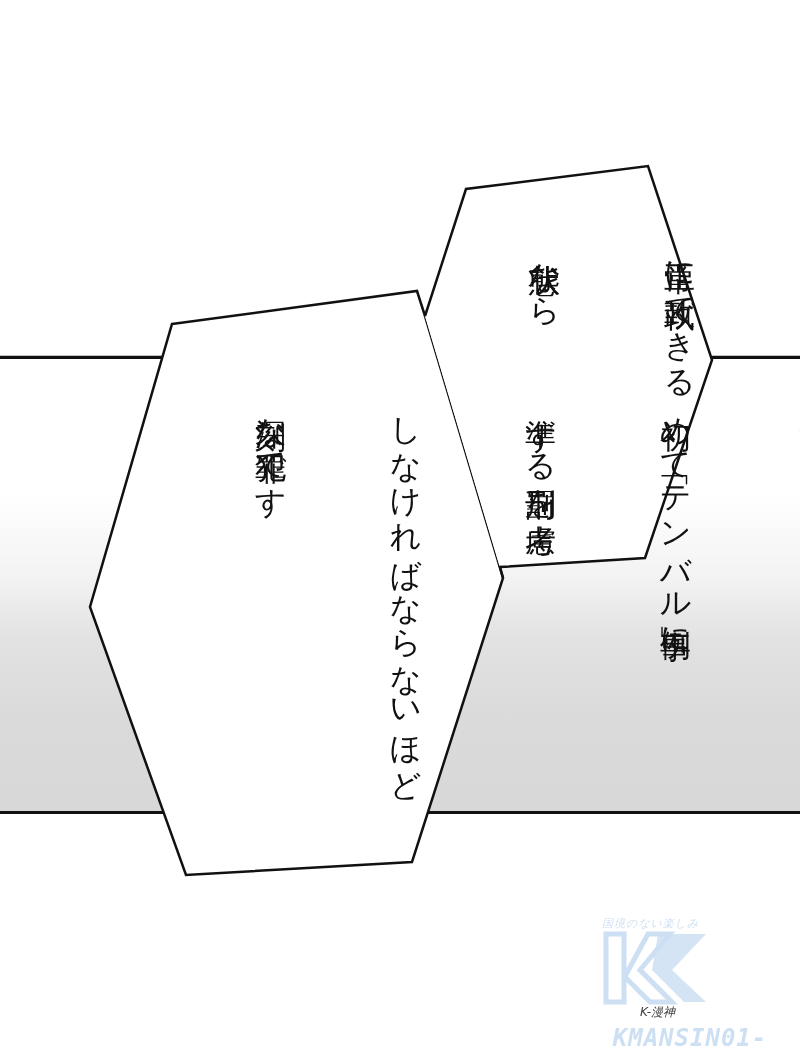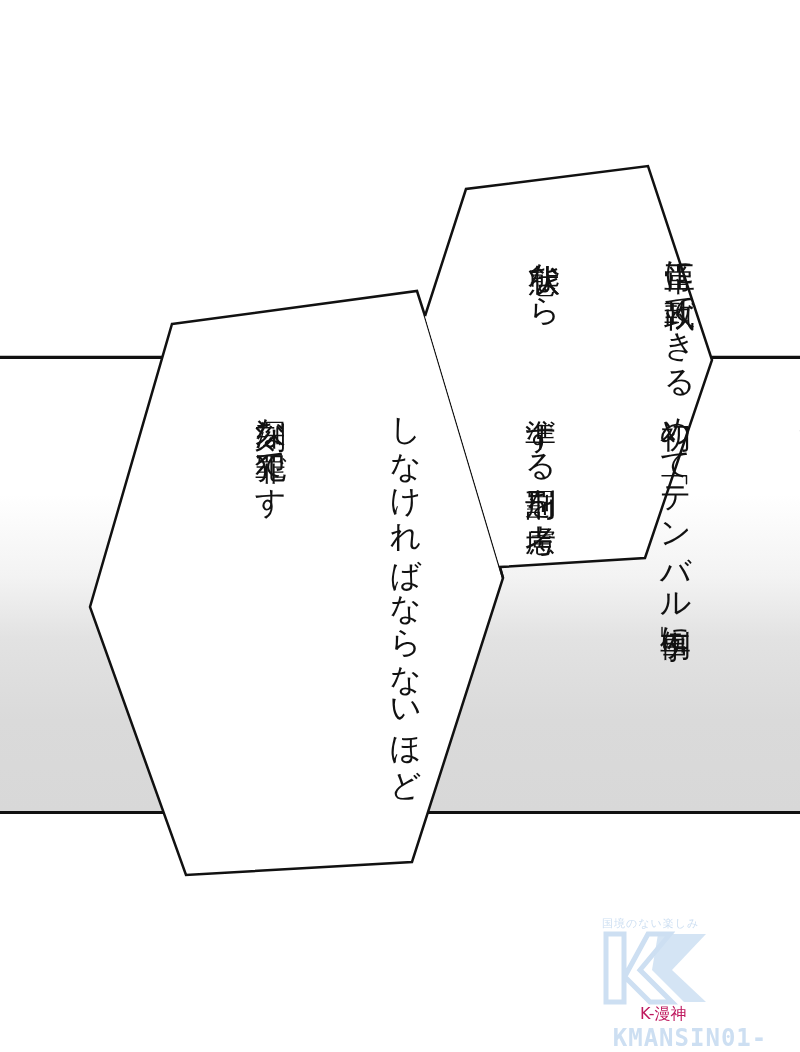--- a/index.html
+++ b/index.html
@@ -23,25 +23,25 @@
       line-height: 45px;
       color: #111;
       letter-spacing: 0px;
       white-space: pre;
     }
     .vline { display: block; }
     #bubble-upper-text { left: 477px; top: 240px; }
     #bubble-lower-text { left: 203px; top: 395px; }
     .watermark {
       position: absolute; left: 590px; top: 912px; width: 210px; height: 140px;
-      color: #cfe0f3; text-align: center;
+      color: #cfe0f3; text-align: center; font-style: italic;
     }
     .wm-top { position: absolute; left: 12px; top: 4px; font-size: 11px; color: #cddff2; letter-spacing: 1px; }
     .wm-logo { position: absolute; left: 12px; top: 18px; }
-    .wm-sub { position: absolute; left: 50px; top: 92px; font-size: 16px; color: #be185d; }
+    .wm-sub { position: absolute; left: 50px; top: 92px; font-size: 12px; color: #404040; }
     .wm-url { position: absolute; left: -10px; top: 112px; font-size: 24px; font-weight: bold; color: #cddff2; letter-spacing: 1px; font-family: "DejaVu Sans Mono", monospace; }
   </style>
 </head>
 <body>
 
 <div class="band"></div>
 
 <svg class="bubbles" width="800" height="1052" viewBox="0 0 800 1052">
 
   <polygon points="172,324 417,291 425,316 503,578 412,862 186,875 90,607" fill="#ffffff" stroke="#111" stroke-width="2.5" stroke-linejoin="miter"></polygon>

